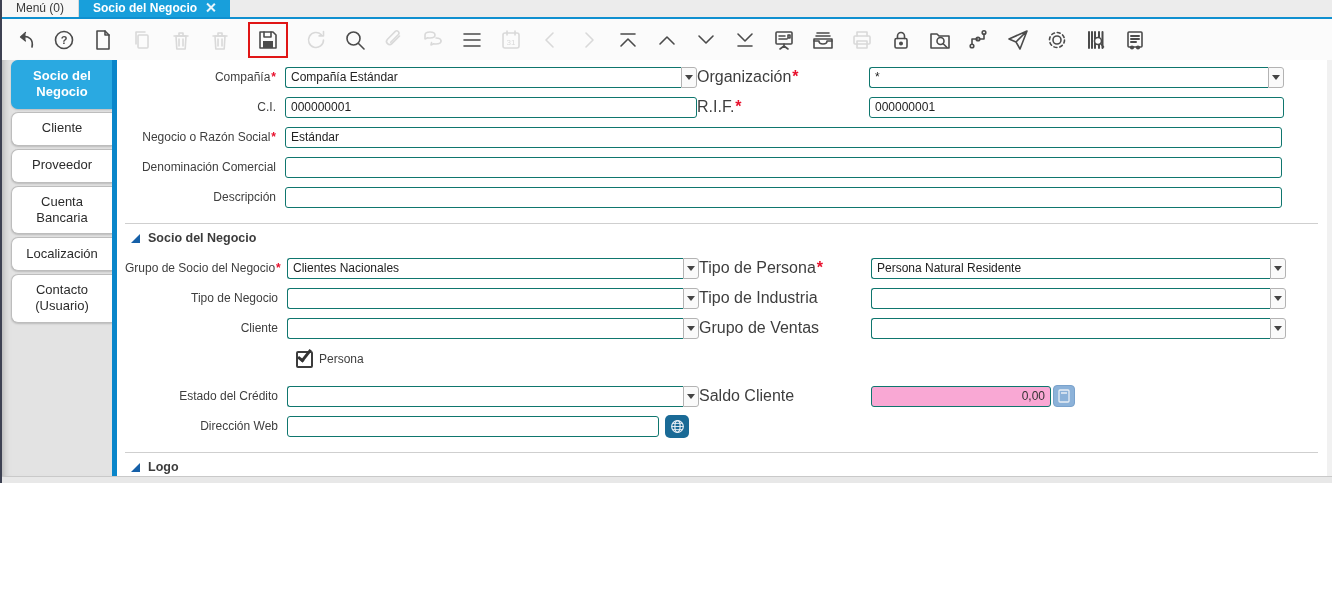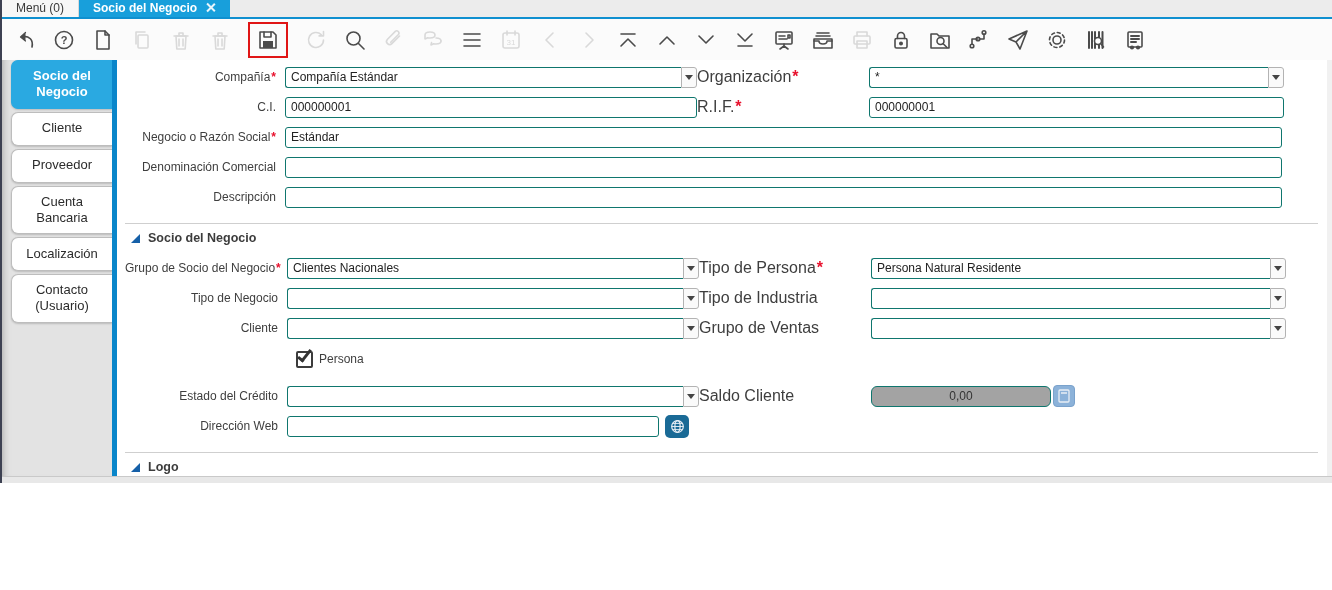--- a/index.html
+++ b/index.html
@@ -38,21 +38,21 @@
   .lb1 { width:162px; text-align:right; padding-right:9px; font-size:12px; color:#3e3e3e; flex:0 0 auto; white-space:nowrap; }
   .lb2 { width:172px; text-align:left; padding-right:9px; font-size:16px; color:#3e3e3e; flex:0 0 auto; white-space:nowrap; }
   .lnk { cursor:pointer; }
   .req { color:#e8112d; font-weight:bold; margin-left:1px; }
   .in { height:21px; border:1px solid #0f766e; border-radius:3px; font-size:12px; padding:0 5px; font-family:"Liberation Sans","DejaVu Sans",sans-serif; color:#222; outline:none; width:100%; background:#fff; }
   .sel { display:flex; align-items:stretch; }
   .sel .in { border-radius:3px 0 0 3px; border-right:none; }
   .selbtn { width:17px; border:1px solid #b3b3b3; border-radius:0 3px 3px 0; background:#fafafa; display:flex; align-items:center; justify-content:center; cursor:pointer; }
   .caret { width:0; height:0; border-left:4px solid transparent; border-right:4px solid transparent; border-top:5px solid #444; }
   .f1 { width:412px; } .f2 { width:415px; } .ffull { width:997px; }
-  .ro { background:#a3a3a3; color:#333; text-align:center;border-radius:6px; }
+  .ro { background:#f9a8d4; color:#333; text-align:right; }
 
   
   .group { border-top:1px solid #cfcfcf; margin:15px 4px 0 2px; padding-top:7px; }
   .sect { display:flex; align-items:center; gap:8px; margin:0 0 12px 6px; cursor:pointer; }
   .tri { width:0; height:0; border-bottom:9px solid #1660a8; border-left:9px solid transparent; }
   .sect-title { font-size:12.5px; font-weight:bold; color:#3c3c3c; }
 
   
   .cbrow { margin-left:171px; display:flex; align-items:center; gap:6px; height:24px; margin-bottom:10px; }
   .cb { width:17px; height:17px; border:2px solid #3c3c3c; border-radius:2px; position:relative; background:#fff; cursor:pointer; }

